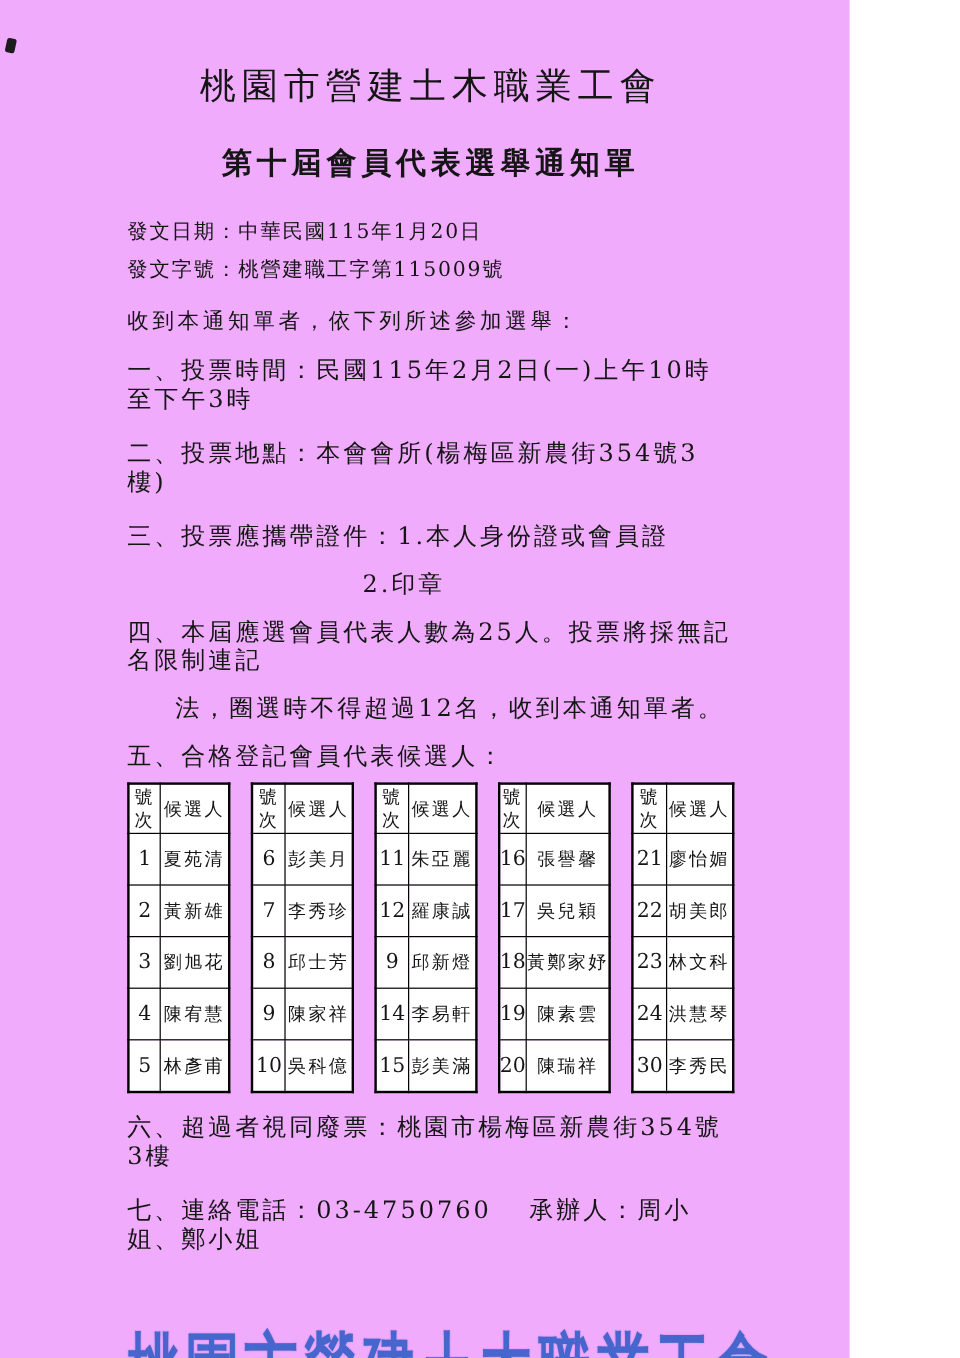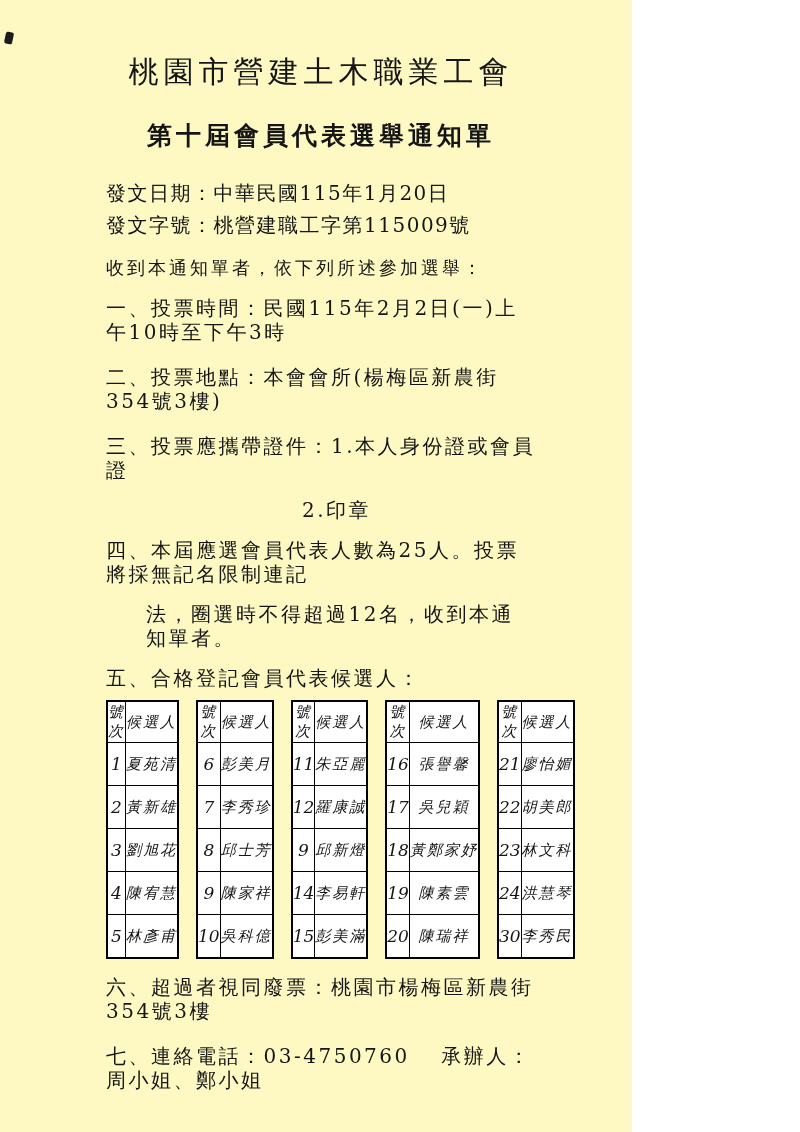--- a/index.html
+++ b/index.html
@@ -1,20 +1,20 @@
 <!DOCTYPE html>
 <html><head>
 <meta charset="utf-8">
 <style>
   html, body { margin: 0; padding: 0; background: #ffffff; }
   .page {
     position: relative;
-    width: 632px;
+    width: 708px;
     height: 1132px;
-    background: #fef9c3;
+    background: #f0abfc;
     overflow: hidden;
     font-family: "DejaVu Serif", "Liberation Serif", serif;
     color: #151515;
   }
   .content { padding: 0 96px 0 106px; }
   .doc-title {
     margin: 52px 0 0 0;
     text-align: center;
     font-size: 30px;
     font-weight: normal;
@@ -23,34 +23,33 @@
   .doc-subtitle {
     margin: 26px 0 0 0;
     text-align: center;
     font-size: 25px;
     font-weight: bold;
     letter-spacing: 4px;
   }
   .meta { margin-top: 30px; }
   .meta p {
     margin: 0 0 10px 0;
-    font-size: 20px;
+    font-size: 17px;
     letter-spacing: 1.5px;
     line-height: 22px;
   }
   .intro { margin: 20px 0 0 0; font-size: 18px; letter-spacing: 3px; line-height: 24px; }
   .item  { margin: 21px 0 0 0; font-size: 20px; letter-spacing: 2.5px; line-height: 24px; }
   .item.tight { margin-top: 16px; }
   .item.sub  { margin-top: 16px; margin-left: 196px; }
   .item.cont { margin-top: 16px; margin-left: 40px; }
   .table-wrap {
     margin-top: 10px;
     display: flex;
     gap: 17px;
-    font-style: italic;
   }
   table.grp {
     border-collapse: collapse;
     border: 2.5px solid #000;
     table-layout: fixed;
   }
   table.grp th, table.grp td {
     border: 1.8px solid #000;
     text-align: center;
     vertical-align: middle;

